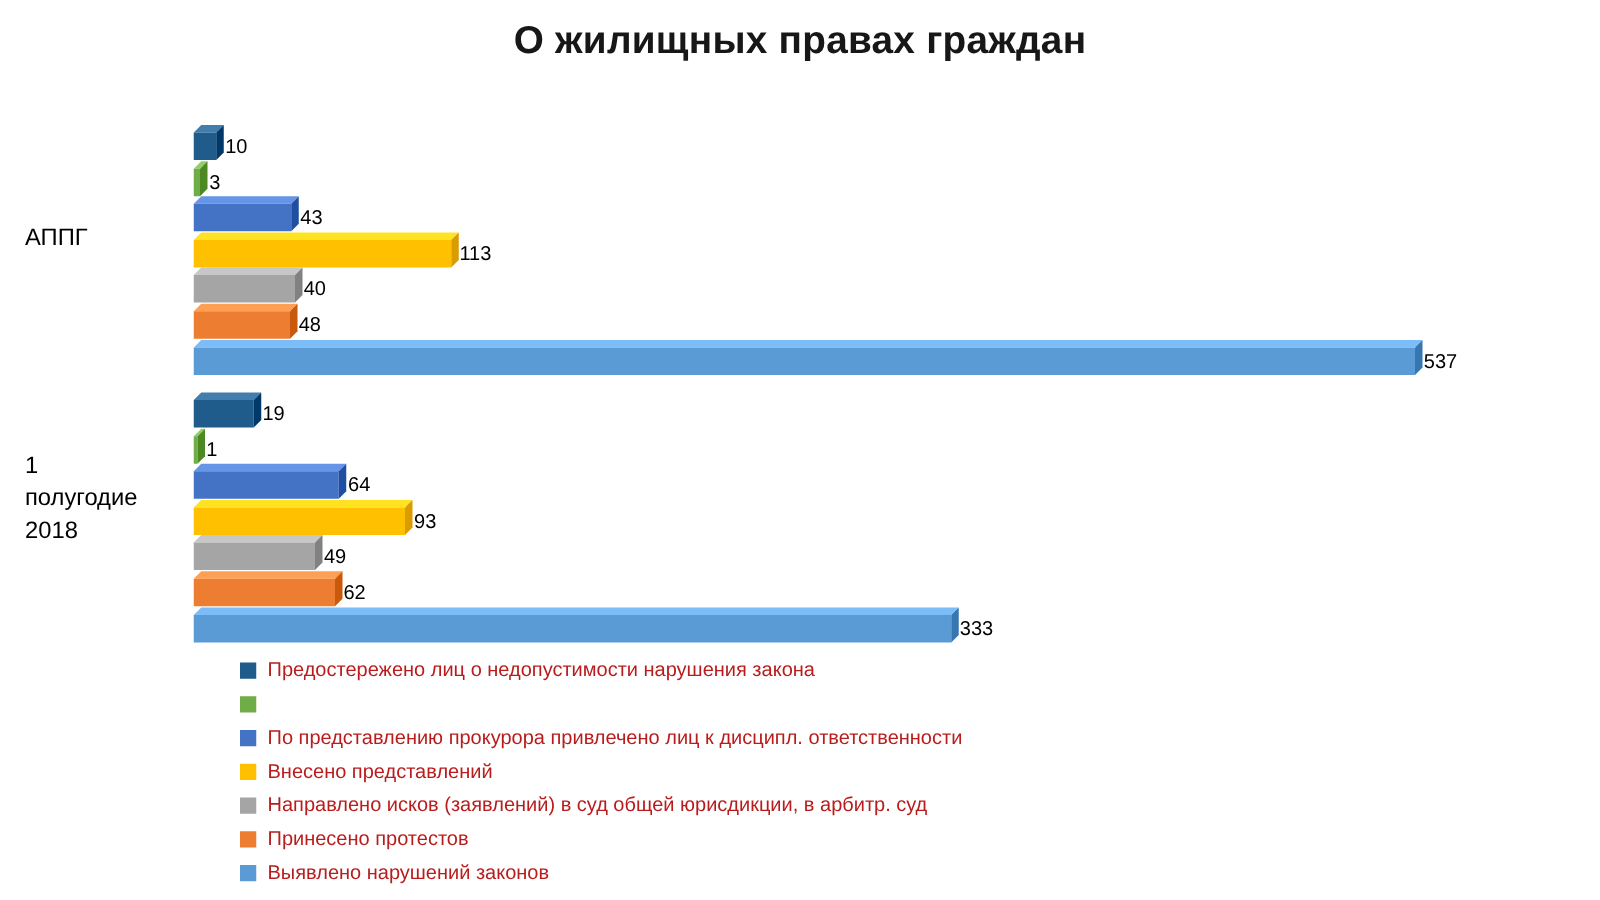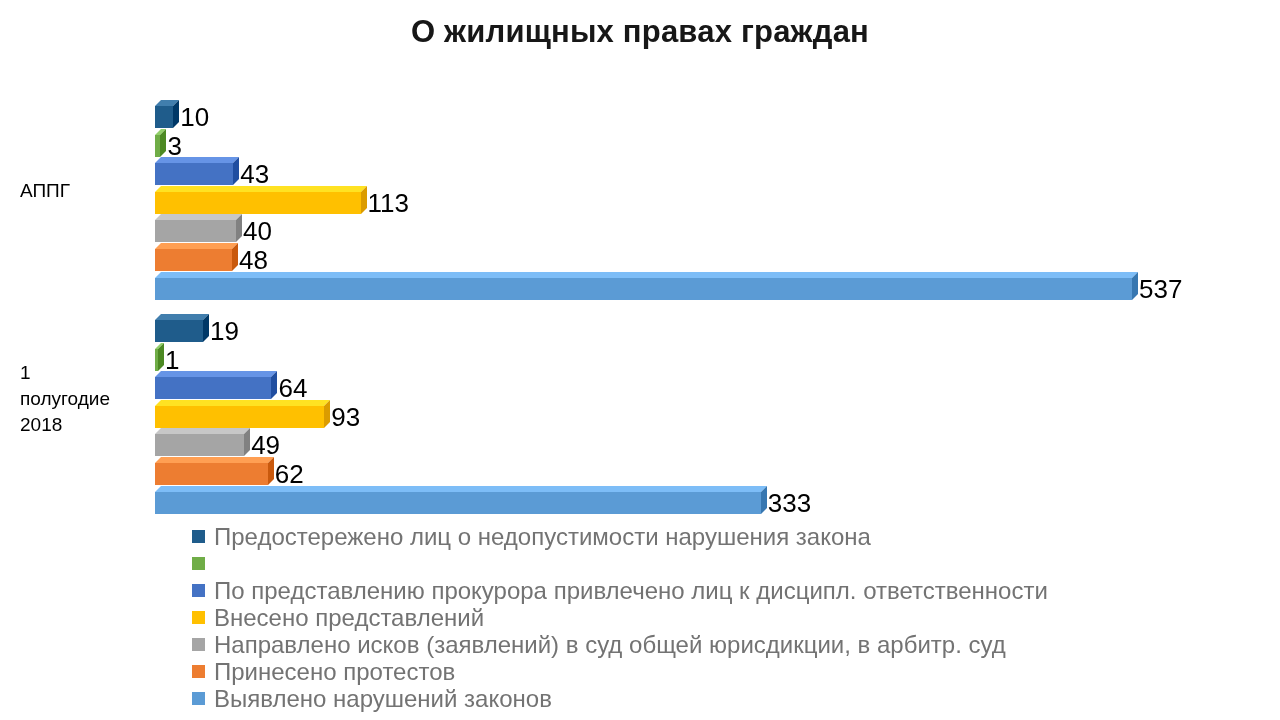--- a/index.html
+++ b/index.html
@@ -80,21 +80,21 @@
     transform: skewY(-45deg);
     transform-origin: top left;
   }
   .bar-value {
     position: absolute;
     left: 100%;
     top: 6px;
     margin-left: 7px;
     height: 22px;
     line-height: 23px;
-    font-size: 26px;
+    font-size: 16px;
     color: #000000;
     white-space: nowrap;
   }
 
   
   #legend {
     position: absolute;
     left: 192px;
     top: 523px;
     width: 1000px;
@@ -104,23 +104,23 @@
     align-items: center;
     height: 27px;
   }
   .legend-swatch {
     width: 13px;
     height: 13px;
     flex: 0 0 13px;
     margin-right: 9px;
   }
   .legend-label {
-    font-size: 24px;
+    font-size: 16px;
     line-height: 19px;
-    color: #737373;
+    color: #b91c1c;
     white-space: nowrap;
   }
 </style>
 </head>
 <body>
 
 <div id="chart-title">О жилищных правах граждан</div>
 
 <div id="plot-area">
 
@@ -187,21 +187,21 @@
       <div class="face-front" style="background: rgb(68, 114, 196);"></div>
       <div class="face-side" style="background: rgb(32, 78, 160); top: 6px;"></div>
       <div class="bar-value">64</div>
     </div>
     <div class="bar" style="left: 155px; top: 399.8px; width: 169.204px; z-index: 17;">
       <div class="face-top" style="background: rgb(255, 226, 34);"></div>
       <div class="face-front" style="background: rgb(255, 192, 0);"></div>
       <div class="face-side" style="background: rgb(219, 156, 0); top: 6px;"></div>
       <div class="bar-value">93</div>
     </div>
-    <div class="bar" style="left: 155px; top: 428.4px; width: 89.1506px; z-index: 16;">
+    <div class="bar" style="left: 155px; top: 428.4px; width: 89.1506px; z-index: 16; padding-left: 8px;">
       <div class="face-top" style="background: rgb(199, 199, 199);"></div>
       <div class="face-front" style="background: rgb(165, 165, 165);"></div>
       <div class="face-side" style="background: rgb(129, 129, 129); top: 6px;"></div>
       <div class="bar-value">49</div>
     </div>
     <div class="bar" style="left: 155px; top: 457px; width: 112.803px; z-index: 15;">
       <div class="face-top" style="background: rgb(255, 159, 83);"></div>
       <div class="face-front" style="background: rgb(237, 125, 49);"></div>
       <div class="face-side" style="background: rgb(201, 89, 13); top: 6px;"></div>
       <div class="bar-value">62</div>

